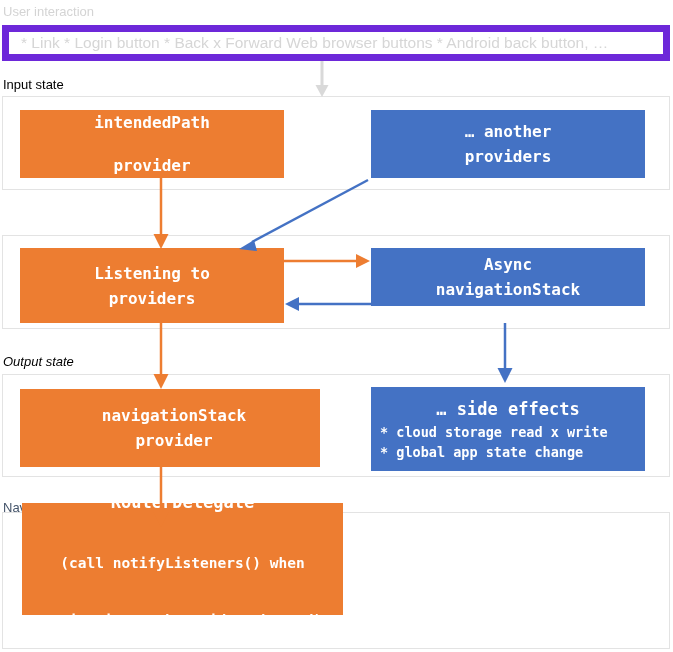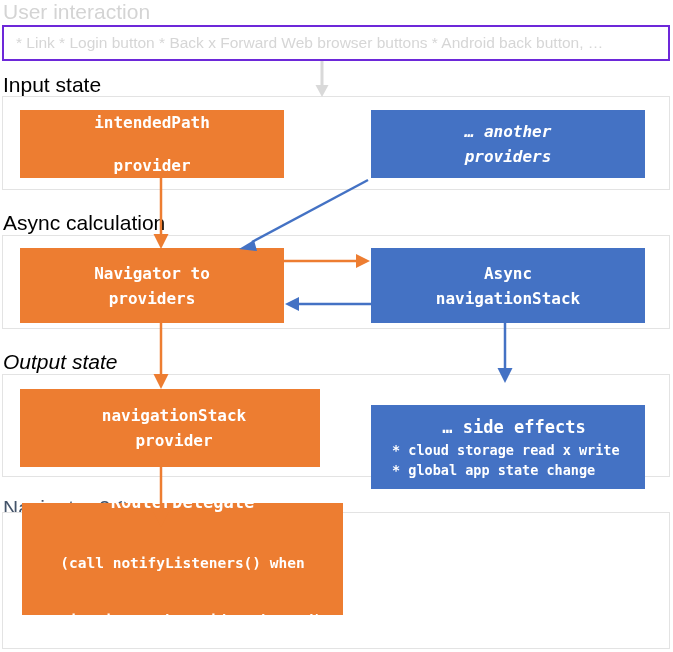--- a/index.html
+++ b/index.html
@@ -16,21 +16,21 @@
   }
   #stage {
     position: absolute;
     left: 0; top: 0;
     width: 673px; height: 652px;
   }
   
   .sec-label {
     position: absolute;
     font-family: "Liberation Sans", sans-serif;
-    font-size: 21px;
+    font-size: 13px;
     line-height: 20px;
     white-space: nowrap;
     color: #000000;
   }
   .sec-label.muted { color: #d4d4d4; }
   .sec-label.slate { color: #44546a; }
 
   
   .section-box {
     position: absolute;
@@ -66,21 +66,21 @@
     align-self: flex-start; padding-left: 9px;
   }
 
   
   .node.router .title { font-size: 17px; line-height: 30px; white-space: pre; }
   .node.router .sub { font-size: 14.5px; line-height: 22px; white-space: pre; margin-top: 35px; }
 
   
   .ghost-bar {
     position: absolute;
-    border: 2px solid #6d28d9;
+    border: 7px solid #6d28d9;
     background: #ffffff;
     box-sizing: border-box;
     display: flex;
     align-items: center;
   }
   .ghost-bar .txt {
     color: #d6d6d6;
     font-size: 15.5px;
     white-space: nowrap;
     padding-left: 12px;
@@ -108,49 +108,48 @@
 
   <div class="sec-label" style="left:3px; top:75px;">Input state</div>
 
   <div class="section-box" style="left:2px; top:96px; width:668px; height:94px;"></div>
 
   <div class="node orange big" style="left:20px; top:110px; width:264px; height:68px;justify-content:space-between;">
     <span class="line">intendedPath</span>
     <span class="line">provider</span>
   </div>
 
-  <div class="node blue big" style="left:371px; top:110px; width:274px; height:68px;font-style:italic;">
+  <div class="node blue big" style="left:371px; top:110px; width:274px; height:68px;">
     <span class="line">… another</span>
     <span class="line">providers</span>
   </div>
 
-  <div class="sec-label" style="left:3px; top:213px;">Async calculation</div>
 
   <div class="section-box" style="left:2px; top:235px; width:668px; height:94px;"></div>
 
   <div class="node orange big" style="left:20px; top:248px; width:264px; height:75px;">
-    <span class="line">Navigator to</span>
+    <span class="line">Listening to</span>
     <span class="line">providers</span>
   </div>
 
-  <div class="node blue big" style="left:371px; top:248px; width:274px; height:75px;">
+  <div class="node blue big" style="left:371px; top:248px; width:274px; height:58px;">
     <span class="line">Async</span>
     <span class="line">navigationStack</span>
   </div>
 
   <div class="sec-label" style="left:3px; top:352px;font-style:italic;">Output state</div>
 
   <div class="section-box" style="left:2px; top:374px; width:668px; height:103px;"></div>
 
   <div class="node orange big" style="left:20px; top:389px; width:300px; height:78px;padding-left:8px;">
     <span class="line">navigationStack</span>
     <span class="line">provider</span>
   </div>
 
-  <div class="node blue mixed" style="left:371px; top:405px; width:274px; height:84px;padding-left:12px;">
+  <div class="node blue mixed" style="left:371px; top:387px; width:274px; height:84px;">
     <span class="title">… side effects</span>
     <span class="bullet">* cloud storage read x write</span>
     <span class="bullet">* global app state change</span>
   </div>
 
   <div class="sec-label slate" style="left:3px; top:498px;">Navigator 2.0</div>
 
   <div class="section-box" style="left:2px; top:512px; width:668px; height:137px;"></div>
 
   <div class="node orange router" style="left:22px; top:503px; width:321px; height:112px;">

